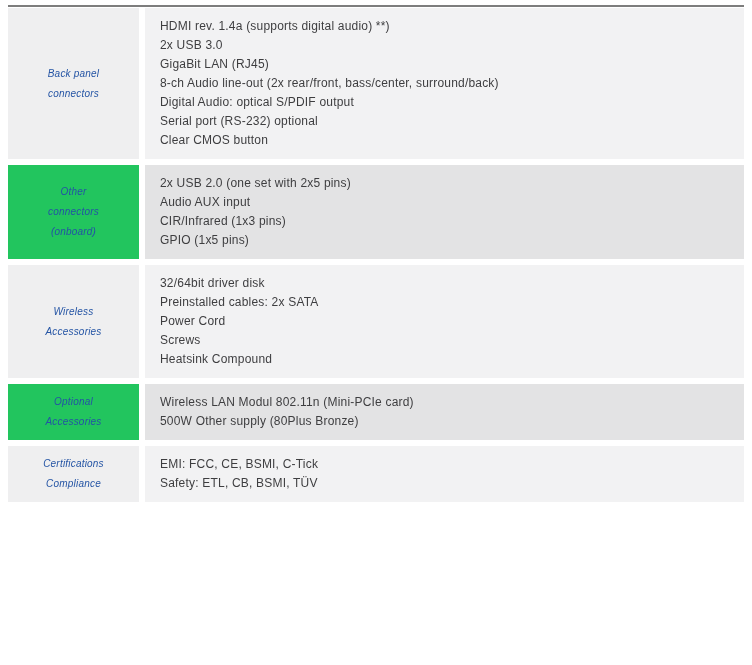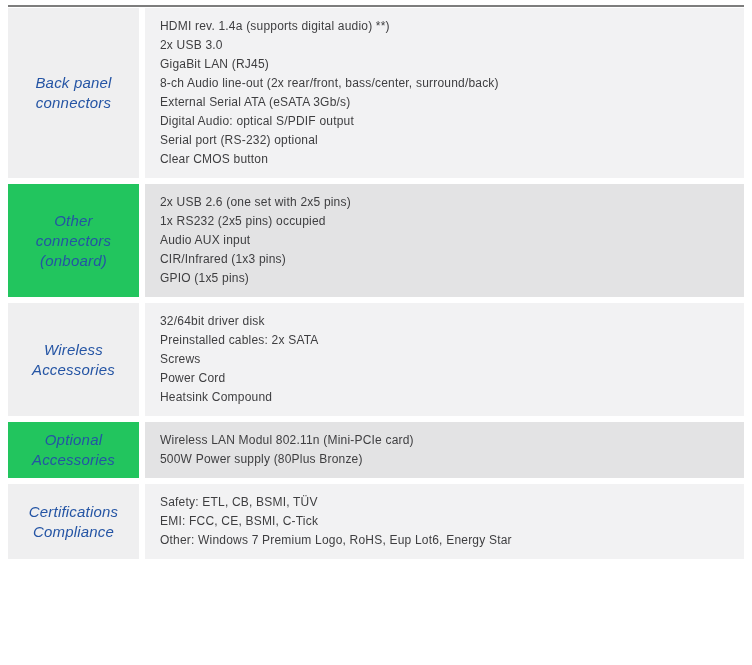--- a/index.html
+++ b/index.html
@@ -30,21 +30,21 @@
   .row:first-child { margin-top: 0; }
   .cell.label {
     width: 131px;
     flex: 0 0 131px;
     display: flex;
     flex-direction: column;
     justify-content: center;
     align-items: center;
     text-align: center;
     font-style: italic;
-    font-size: 15px;
+    font-size: 10px;
     line-height: 20px;
     color: #2454a4;
     letter-spacing: 0.2px;
   }
   .gutter {
     width: 6px;
     flex: 0 0 6px;
     background: #ffffff;
   }
   .cell.value {
@@ -73,77 +73,74 @@
       <div class="cell label">
         <span>Back panel</span>
         <span>connectors</span>
       </div>
       <div class="gutter"></div>
       <div class="cell value">
         <div class="line">HDMI rev. 1.4a (supports digital audio) **)</div>
         <div class="line">2x USB 3.0</div>
         <div class="line">GigaBit LAN (RJ45)</div>
         <div class="line">8-ch Audio line-out (2x rear/front, bass/center, surround/back)</div>
-        <div class="line">External Serial ATA (eSATA 3Gb/s)</div>
         <div class="line">Digital Audio: optical S/PDIF output</div>
         <div class="line">Serial port (RS-232) optional</div>
         <div class="line">Clear CMOS button</div>
       </div>
     </div>
 
     <div class="row dark">
       <div class="cell label">
         <span>Other</span>
         <span>connectors</span>
         <span>(onboard)</span>
       </div>
       <div class="gutter"></div>
       <div class="cell value">
-        <div class="line">2x USB 2.6 (one set with 2x5 pins)</div>
-        <div class="line">1x RS232 (2x5 pins) occupied</div>
+        <div class="line">2x USB 2.0 (one set with 2x5 pins)</div>
         <div class="line">Audio AUX input</div>
         <div class="line">CIR/Infrared (1x3 pins)</div>
         <div class="line">GPIO (1x5 pins)</div>
       </div>
     </div>
 
     <div class="row light">
       <div class="cell label">
         <span>Wireless</span>
         <span>Accessories</span>
       </div>
       <div class="gutter"></div>
       <div class="cell value">
         <div class="line">32/64bit driver disk</div>
         <div class="line">Preinstalled cables: 2x SATA</div>
+        <div class="line">Power Cord</div>
         <div class="line">Screws</div>
-        <div class="line">Power Cord</div>
         <div class="line">Heatsink Compound</div>
       </div>
     </div>
 
     <div class="row dark">
       <div class="cell label">
         <span>Optional</span>
         <span>Accessories</span>
       </div>
       <div class="gutter"></div>
       <div class="cell value">
         <div class="line">Wireless LAN Modul 802.11n (Mini-PCIe card)</div>
-        <div class="line">500W Power supply (80Plus Bronze)</div>
+        <div class="line">500W Other supply (80Plus Bronze)</div>
       </div>
     </div>
 
     <div class="row light">
       <div class="cell label">
         <span>Certifications</span>
         <span>Compliance</span>
       </div>
       <div class="gutter"></div>
       <div class="cell value">
+        <div class="line">EMI: FCC, CE, BSMI, C-Tick</div>
         <div class="line">Safety: ETL, CB, BSMI, TÜV</div>
-        <div class="line">EMI: FCC, CE, BSMI, C-Tick</div>
-        <div class="line">Other: Windows 7 Premium Logo, RoHS, Eup Lot6, Energy Star</div>
       </div>
     </div>
 
   </div>
 </div>
 
 </body></html>

